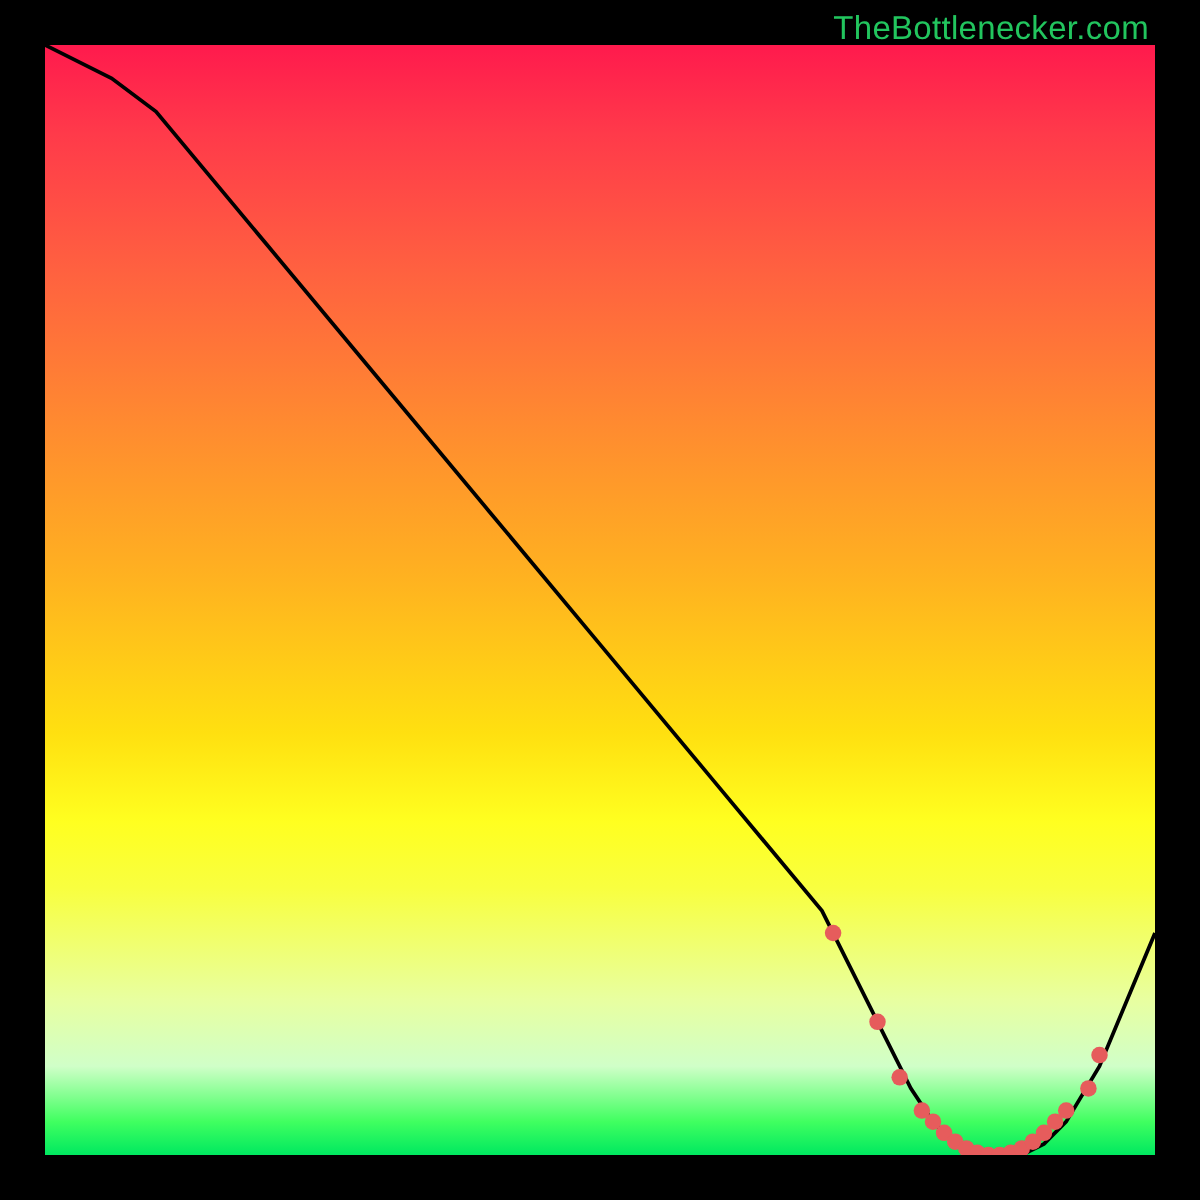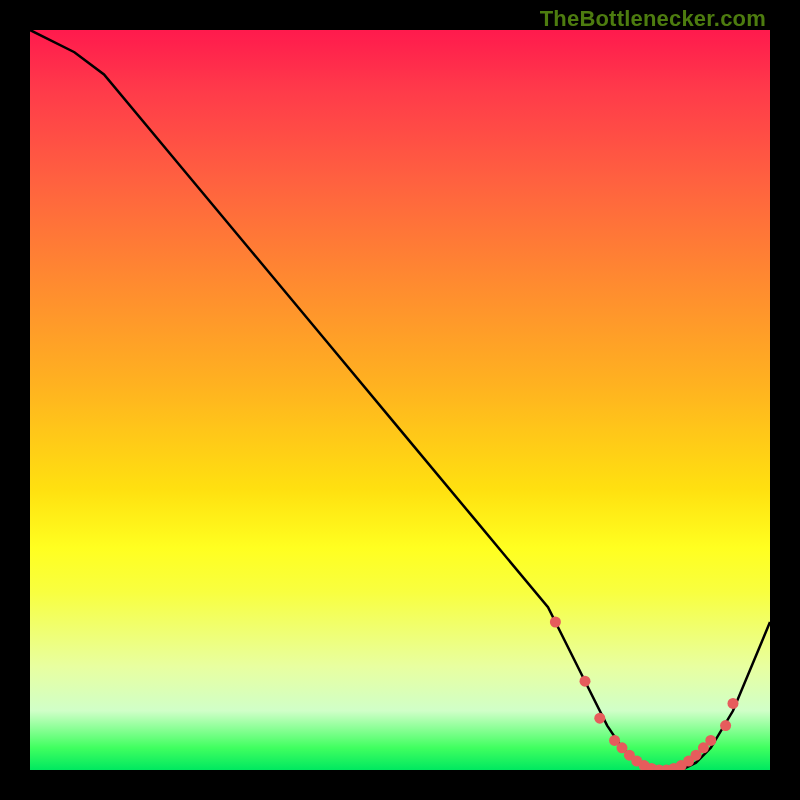--- a/index.html
+++ b/index.html
@@ -35,23 +35,23 @@
       #e8ffa0 86%,
       #d0ffc8 92%,
       #40ff60 97%,
       #00e860 100%
     );
   }
   .watermark {
     position: absolute;
     top: 6px;
     right: 34px;
-    color: #4d7c0f;
+    color: #22c55e;
     font-size: 22px;
-    font-weight: 700;
+    font-weight: 400;
     letter-spacing: 0.2px;
     user-select: none;
   }
   svg.overlay {
     position: absolute;
     left: 0;
     top: 0;
     width: 740px;
     height: 740px;
     pointer-events: none;

